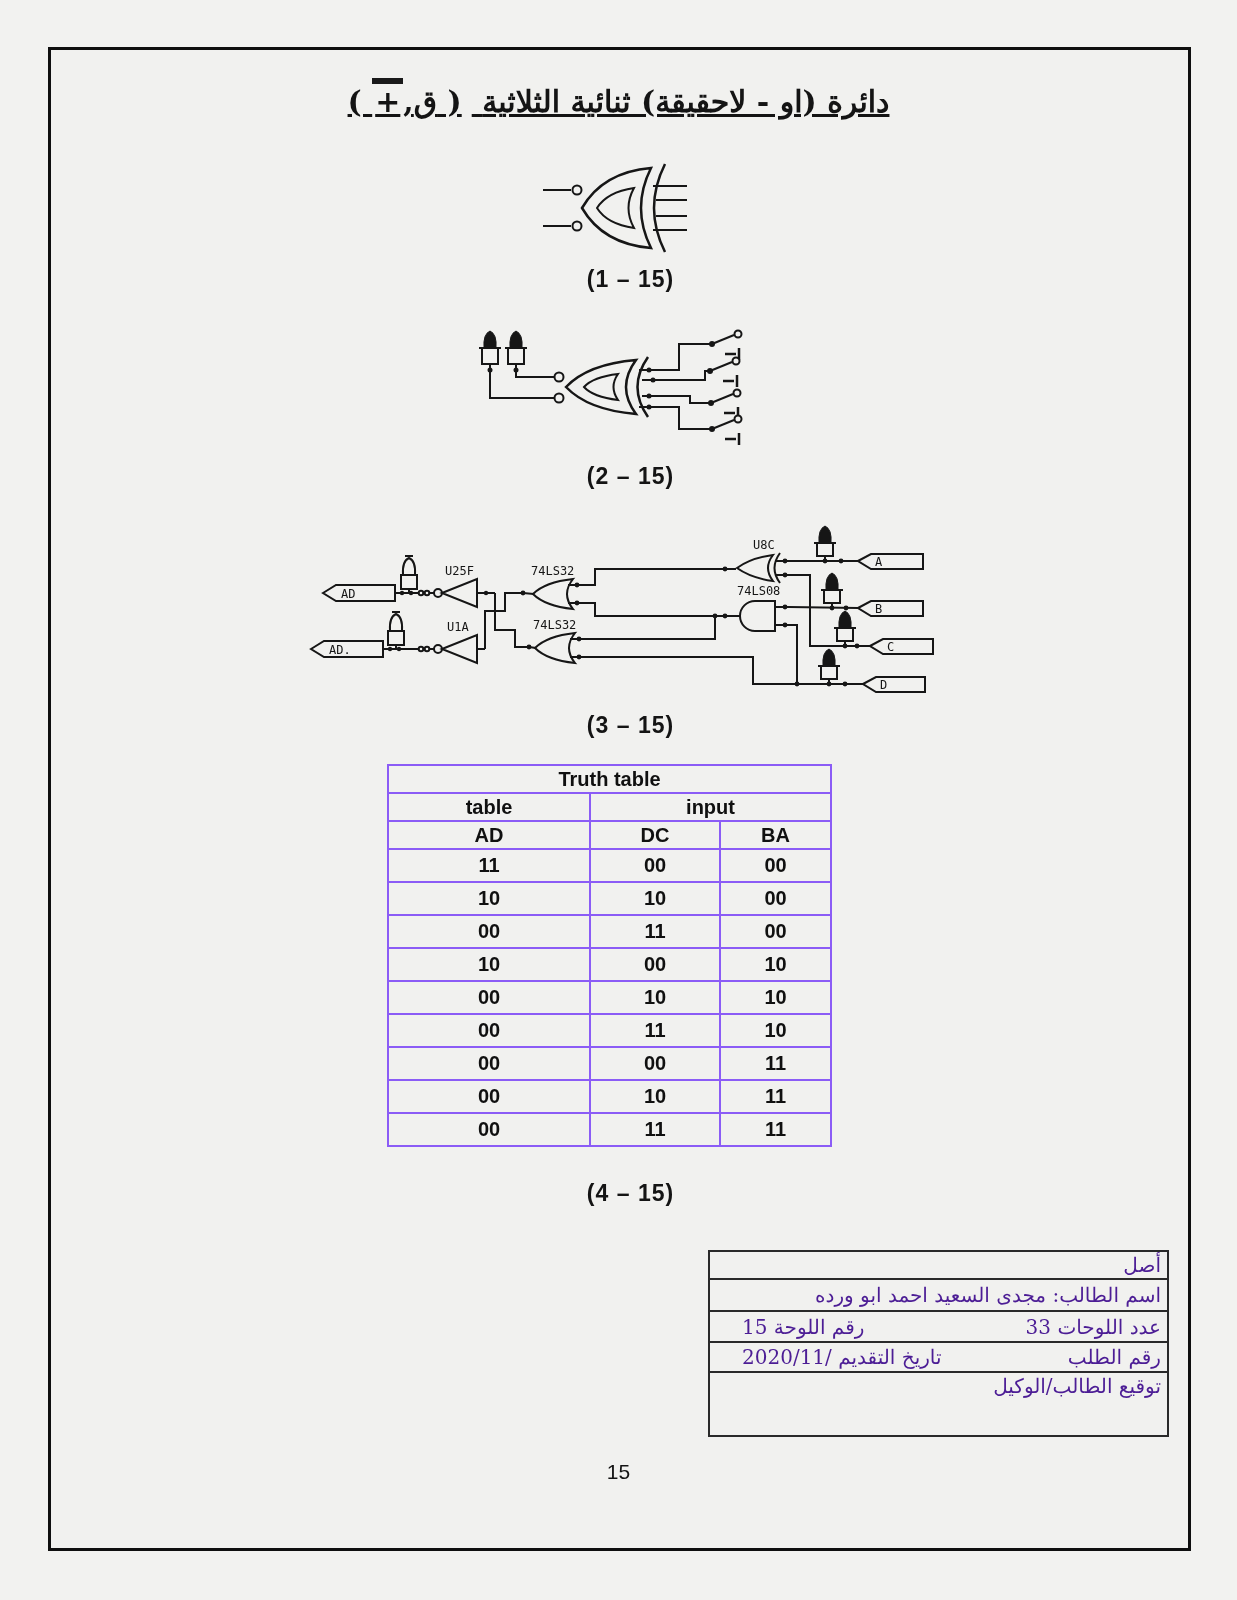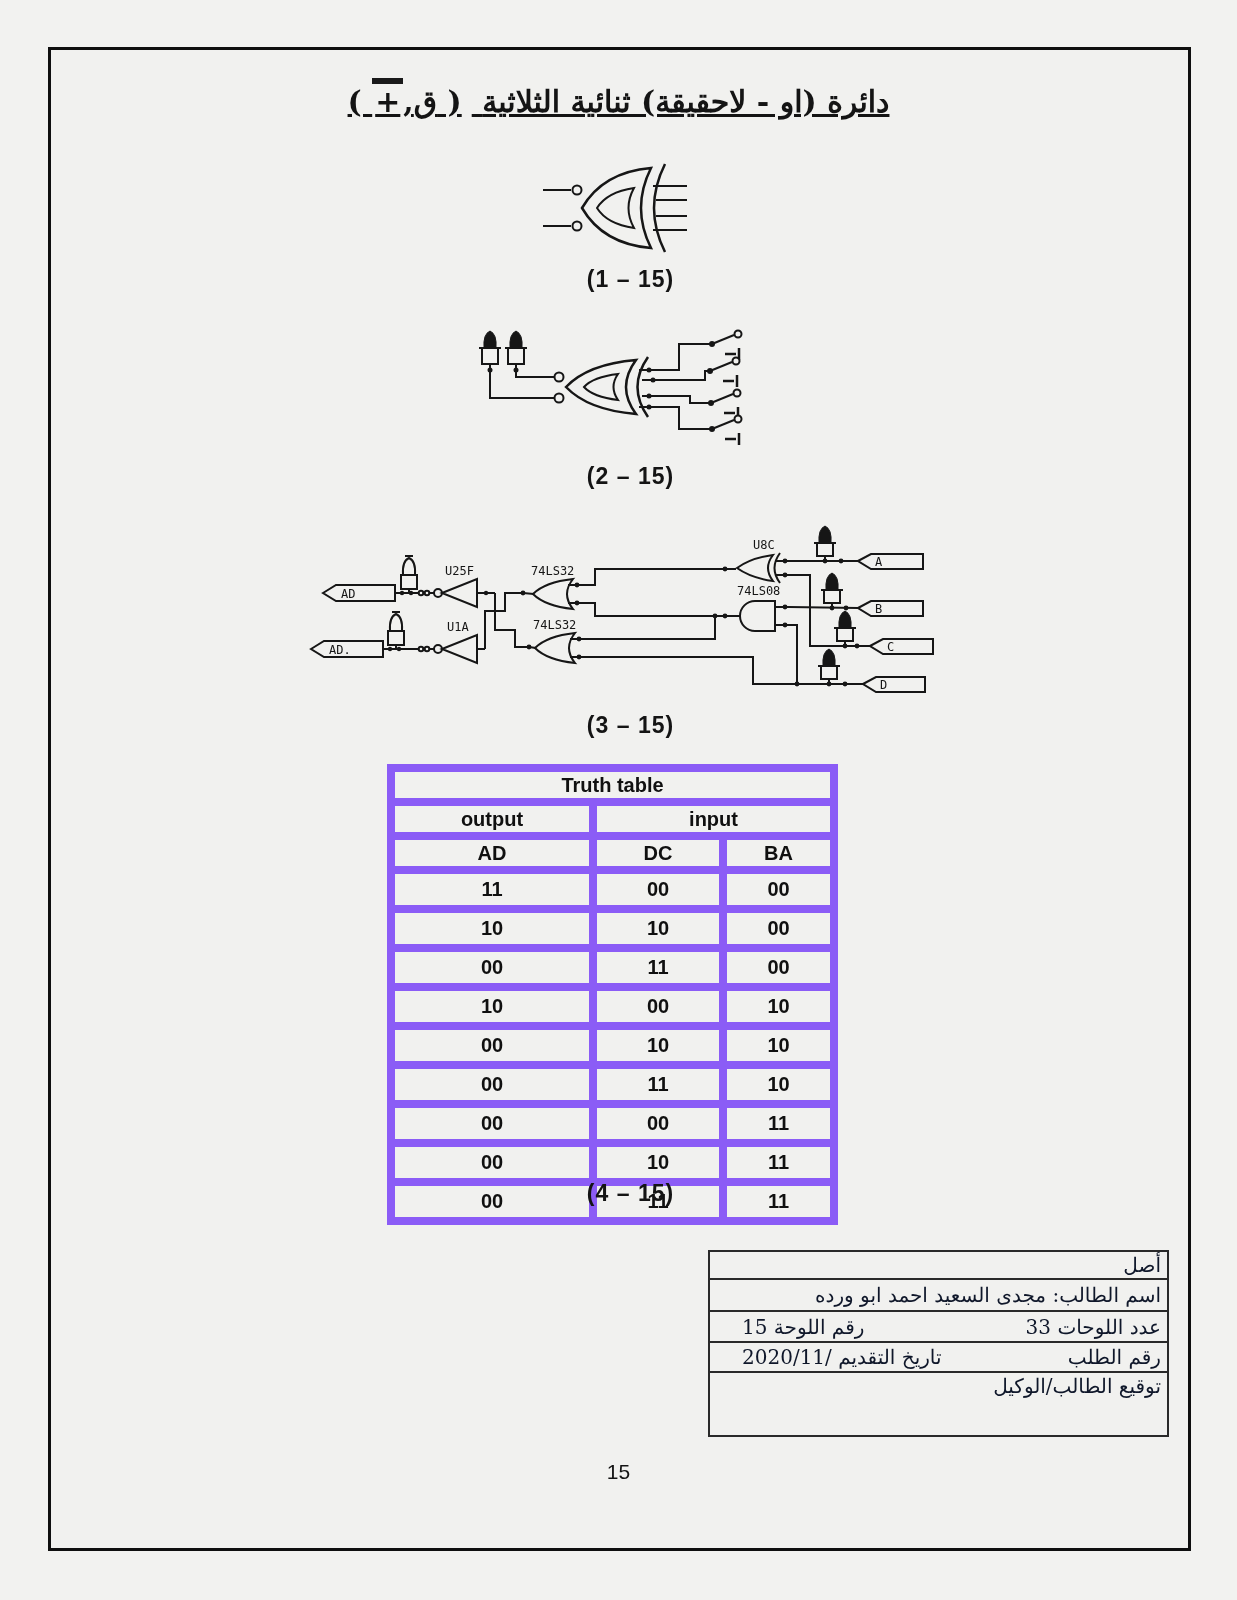--- a/index.html
+++ b/index.html
@@ -16,26 +16,26 @@
   svg{position:absolute;overflow:visible;}
   svg .w{stroke:#161616;stroke-width:2;fill:none;}
   svg .w3{stroke:#161616;stroke-width:2.5;fill:none;}
   svg .dot{fill:#161616;stroke:none;}
   svg .oc{stroke:#161616;stroke-width:2;fill:#f1f1ef;}
   svg .blk{fill:#161616;stroke:#161616;stroke-width:1;}
   svg text{font-family:"DejaVu Sans Mono","Liberation Mono",monospace;font-size:12px;fill:#161616;}
   
   .truth{position:absolute;left:387px;top:764px;width:443px;border-collapse:collapse;
          font-weight:bold;font-size:20px;text-align:center;color:#101010;table-layout:fixed;}
-  .truth td{border:8px solid #8b5cf6;padding:0;background:#f1f1ef;}
+  .truth td{border:2px solid #8b5cf6;padding:0;background:#f1f1ef;}
   .truth tr.hd td{height:26px;}
   .truth tr.dt td{height:31px;}
   
   .info{position:absolute;left:708px;top:1250px;width:461px;border-collapse:collapse;
-        font-size:20px;font-family:"DejaVu Serif",serif;direction:rtl;color:#0f172a;}
+        font-size:20px;font-family:"DejaVu Serif",serif;direction:rtl;color:#4c1d95;}
   .info td{border:2px solid #2a2a2a;padding:1px 6px;background:#f1f1ef;}
   .split{display:flex;justify-content:space-between;align-items:center;}
   .split .l{padding-left:26px;direction:rtl;}
   .sig td{height:60px;vertical-align:top;margin-left:16px;}
   .pageno{position:absolute;top:1460px;left:0;width:100%;text-align:center;font-size:21px;}
 </style>
 </head>
 <body>
 
 <div class="page">
@@ -268,21 +268,21 @@
     <colgroup>
         <col style="width:202px">
         <col style="width:130px">
         <col style="width:111px">
       </colgroup>
     <tbody>
         <tr class="hd">
           <td colspan="3">Truth table</td>
         </tr>
     <tr class="hd">
-      <td>output</td>
+      <td>table</td>
       <td colspan="2">input</td>
     </tr>
     <tr class="hd">
       <td>AD</td>
       <td>DC</td>
       <td>BA</td>
     </tr>
     <tr class="dt">
           <td>11</td>
           <td>00</td>

